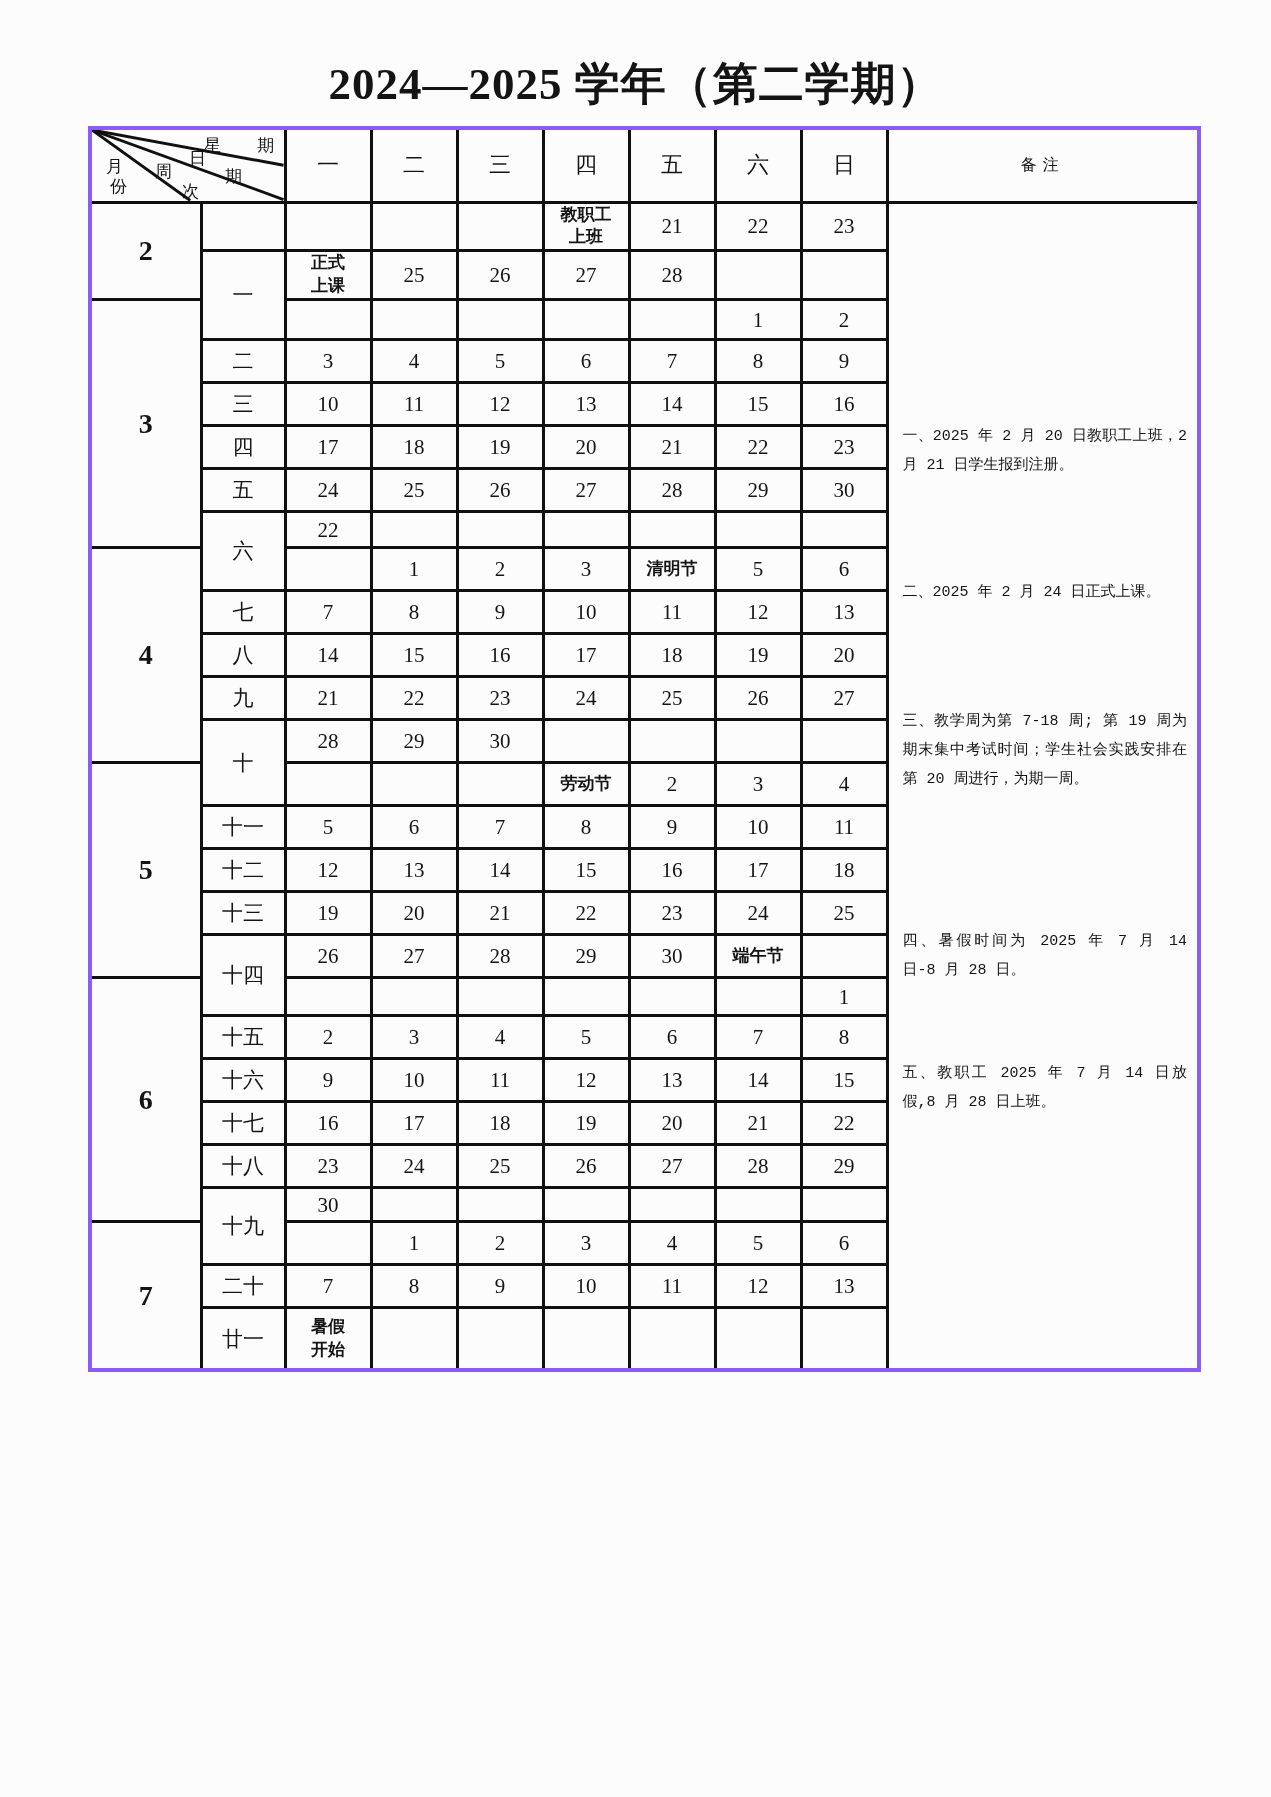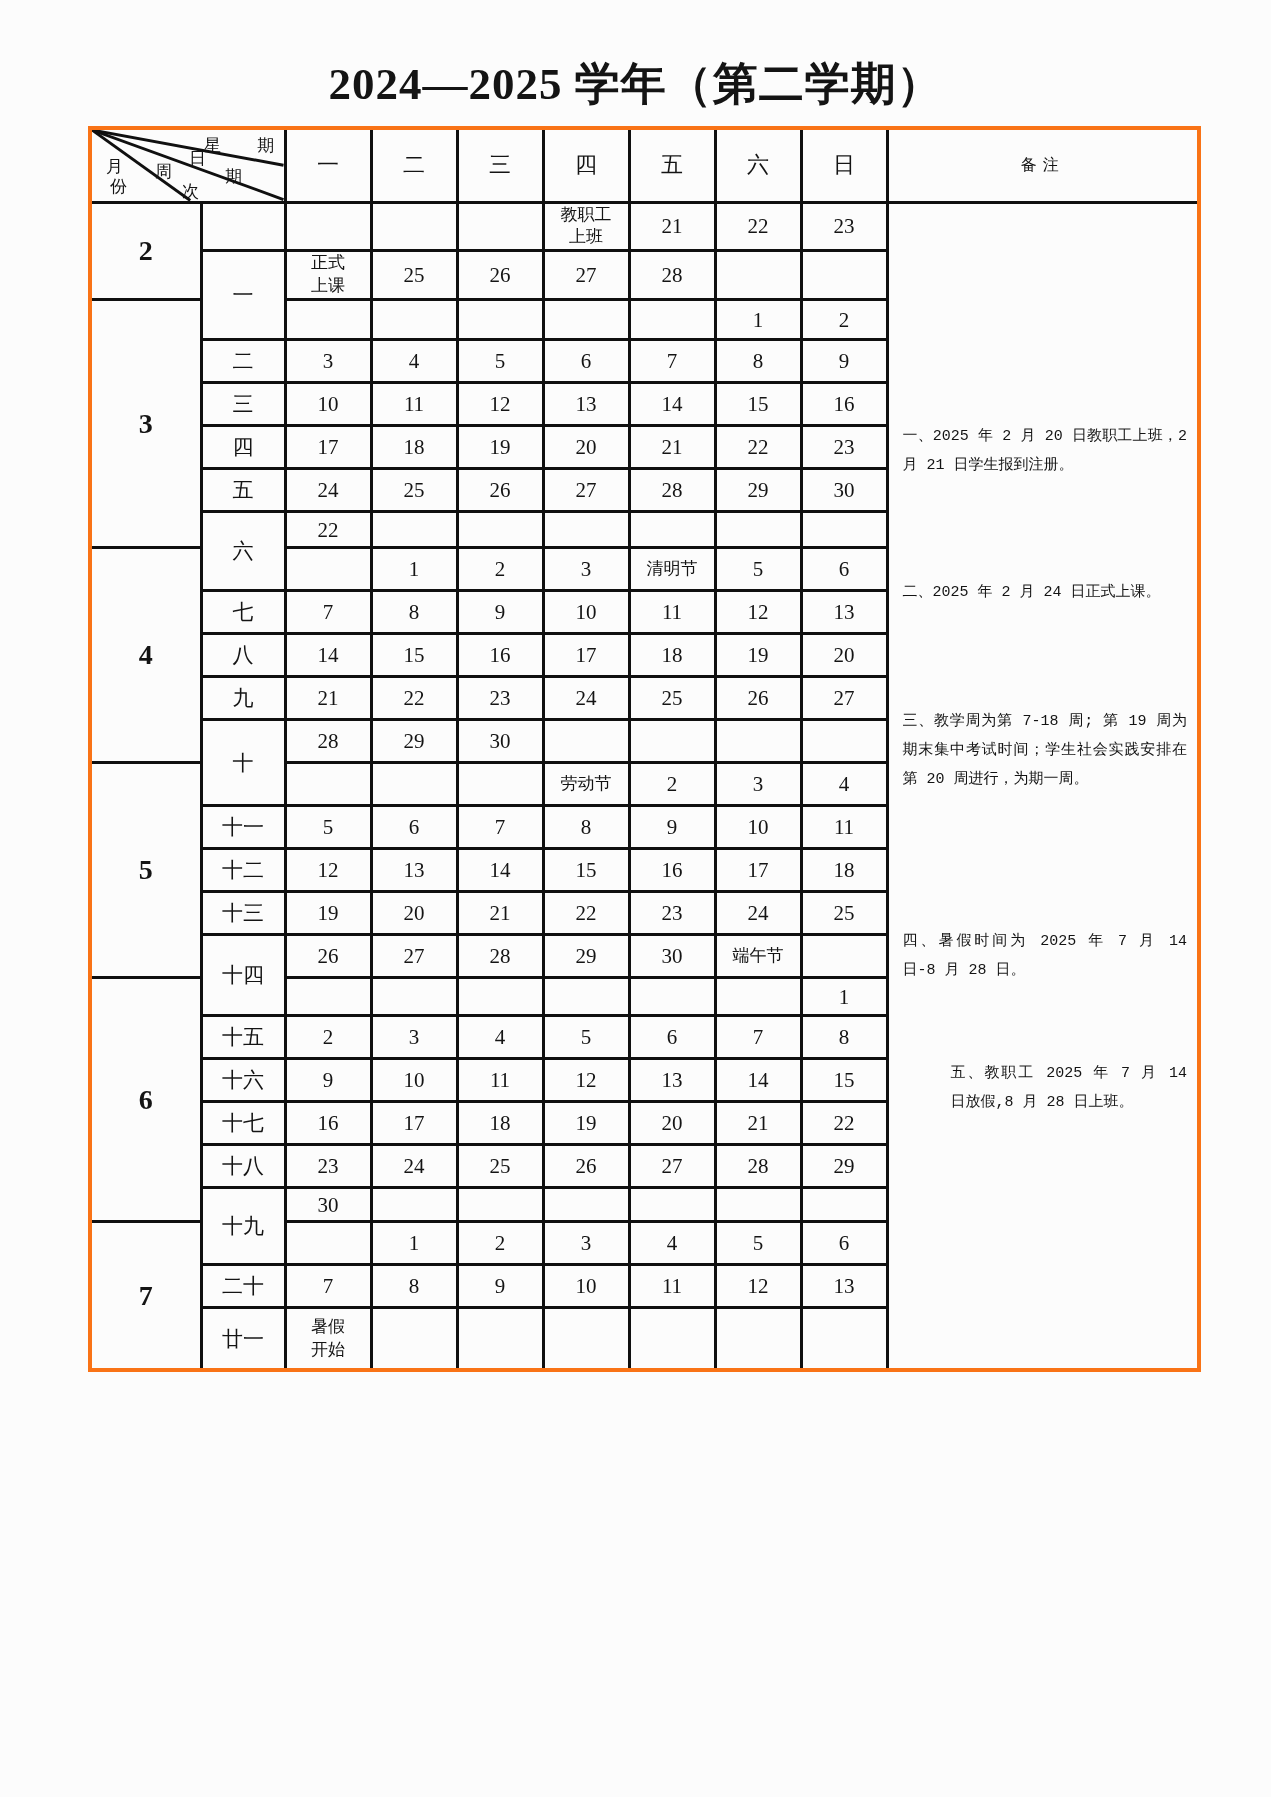--- a/index.html
+++ b/index.html
@@ -25,21 +25,21 @@
     width:1111px;
     margin:12px 0 0 88px;
   }
   table.cal td, table.cal th{
     border:3px solid #101010;
     padding:0;
     text-align:center;
     vertical-align:middle;
     overflow:hidden;
   }
-  table.cal{border:4px solid #f97316;}
+  table.cal{border:4px solid #8b5cf6;}
   th.corner{position:relative;padding:0;}
   .corner-svg{position:absolute;left:0;top:0;width:100%;height:100%;}
   .corner-lab{
     position:absolute;
     font-size:17px;font-weight:normal;
     font-family:"Liberation Serif", serif;
     line-height:1;
   }
   .lab-weekday{left:112px;top:7px;letter-spacing:16px;white-space:nowrap;}
   .lab-date-1{left:97px;top:20px;}
@@ -55,21 +55,21 @@
     font-family:"Liberation Serif", serif;
   }
   td.wk{font-size:21px;font-weight:normal;}
   td.day{
     font-size:21px;
     white-space:pre-line;
     line-height:1.25;
   }
   td.day.special{
     font-family:"Liberation Sans", sans-serif;
-    font-weight:normal;
+    font-weight:bold;
     font-size:17px;
     line-height:1.35;
   }
   td.remarks{
     position:relative;
     vertical-align:top;
     text-align:left;
   }
   .remark{
     position:absolute;
@@ -77,21 +77,21 @@
     margin:0;
     font-size:15px;
     line-height:1.95;
     text-align:justify;
     font-family:Liberation Mono, monospace;
   }
   .remark-0{top:218px;}
   .remark-1{top:374px;}
   .remark-2{top:503px;}
   .remark-3{top:723px;}
-  .remark-4{top:855px;margin-left:48px;}
+  .remark-4{top:855px;}
   tr.h-hd{height:74px;}
   tr.h-std{height:43px;}
   tr.h-r0{height:47px;}
   tr.h-r1{height:48px;}
   tr.h-r2{height:40px;}
   tr.h-s36{height:36px;}
   tr.h-s38{height:38px;}
   tr.h-s34{height:34px;}
   tr.h-last{height:62px;}
 </style>

